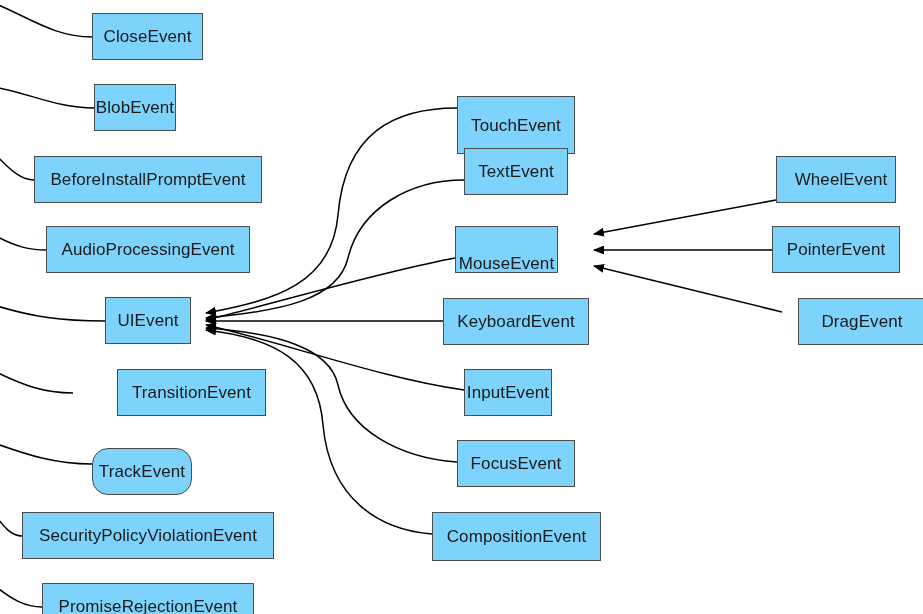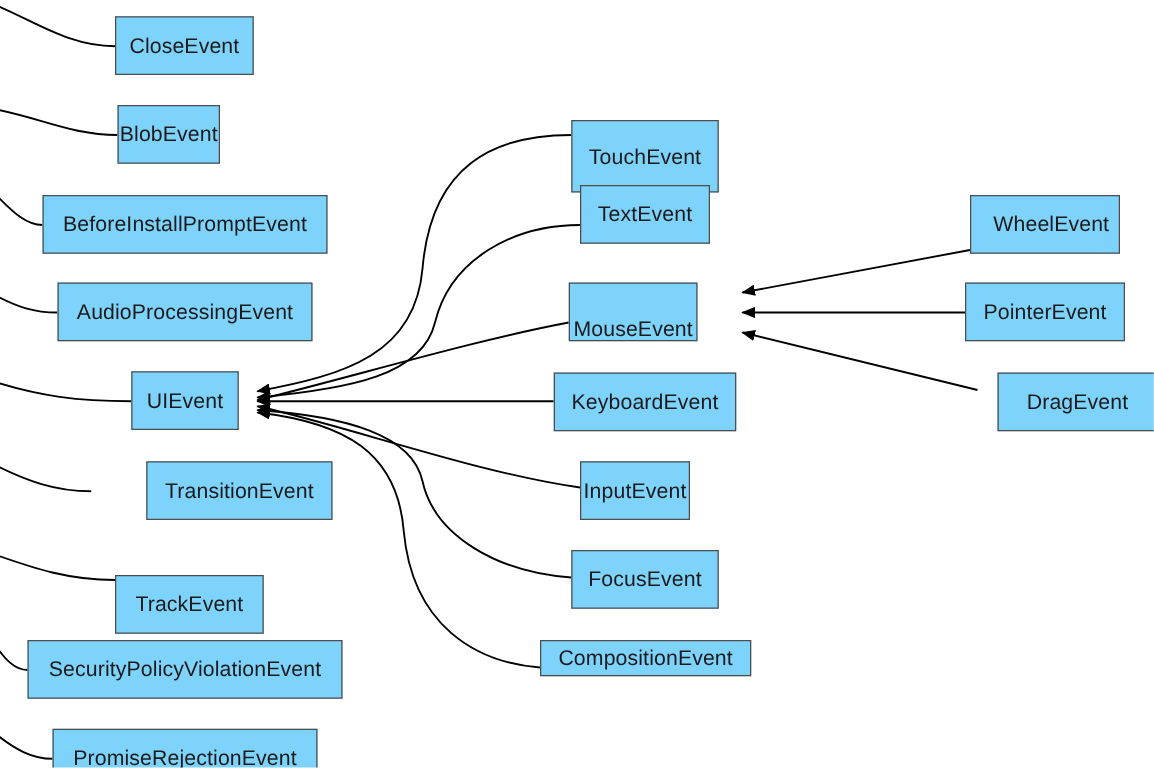--- a/index.html
+++ b/index.html
@@ -103,21 +103,21 @@
   </div>
 
   <div class="node-box" style="left:105px; top:297px; width:86px; height:47px;">
     <span class="node-label">UIEvent</span>
   </div>
 
   <div class="node-box" style="left:73px; top:369px; width:149px; height:47px;margin-left:44px;">
     <span class="node-label">TransitionEvent</span>
   </div>
 
-  <div class="node-box" style="left:92px; top:460px; width:119px; height:47px;">
+  <div class="node-box" style="left:92px; top:448px; width:100px; height:47px;border-radius:16px;">
     <span class="node-label">TrackEvent</span>
   </div>
 
   <div class="node-box" style="left:22px; top:512px; width:252px; height:47px;">
     <span class="node-label">SecurityPolicyViolationEvent</span>
   </div>
 
   <div class="node-box" style="left:42px; top:583px; width:212px; height:47px;">
     <span class="node-label">PromiseRejectionEvent</span>
   </div>
@@ -139,21 +139,21 @@
   </div>
 
   <div class="node-box" style="left:464px; top:369px; width:88px; height:47px;">
     <span class="node-label">InputEvent</span>
   </div>
 
   <div class="node-box" style="left:457px; top:440px; width:118px; height:47px;">
     <span class="node-label">FocusEvent</span>
   </div>
 
-  <div class="node-box" style="left:432px; top:512px; width:169px; height:29px;">
+  <div class="node-box" style="left:432px; top:512px; width:169px; height:49px;">
     <span class="node-label">CompositionEvent</span>
   </div>
 
   <div class="node-box" style="left:776px; top:156px; width:120px; height:47px;padding-left:10px;">
     <span class="node-label">WheelEvent</span>
   </div>
 
   <div class="node-box" style="left:772px; top:226px; width:128px; height:47px;">
     <span class="node-label">PointerEvent</span>
   </div>

